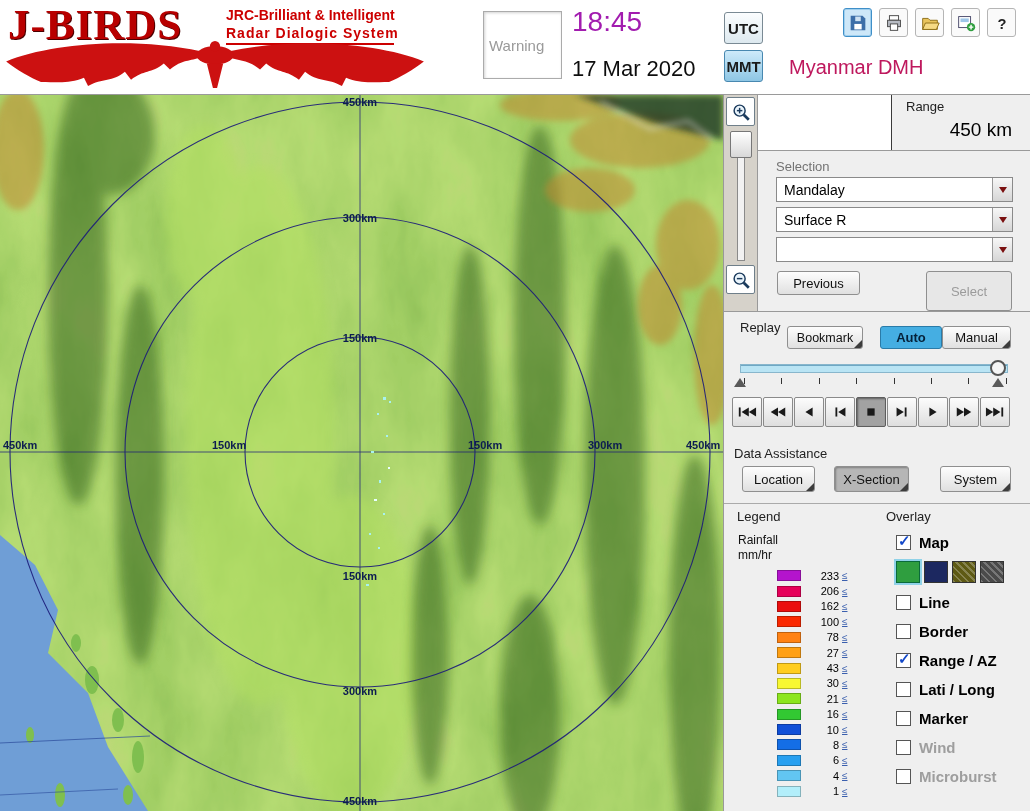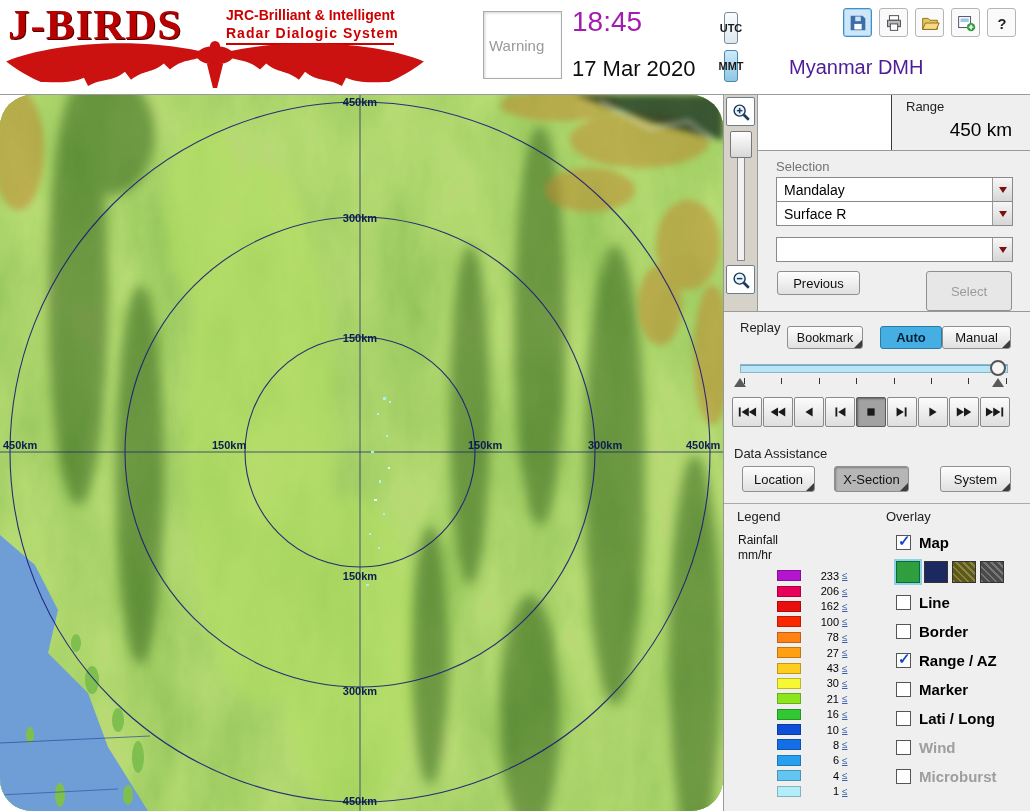--- a/index.html
+++ b/index.html
@@ -12,50 +12,50 @@
   .logo-title{position:absolute;left:8px;top:0px;font-family:"Liberation Serif",serif;font-weight:bold;font-size:43px;color:#b80000;letter-spacing:1px;text-shadow:1px 1px 0 #4a0000;}
   .logo-tag{position:absolute;left:226px;color:#cc0000;font-weight:bold;font-size:14px;white-space:nowrap;}
   .tag1{top:7px;}
   .tag2{top:25px;letter-spacing:1px;}
   .tag-underline{position:absolute;left:226px;top:43px;width:168px;height:2px;background:#cc0000;}
   .eagle{position:absolute;left:0px;top:36px;width:430px;height:57px;}
   .warning-box{position:absolute;left:483px;top:11px;width:79px;height:68px;background:#fff;border:1px solid #ababab;box-shadow:inset 1px 1px 3px rgba(0,0,0,.18);display:flex;align-items:center;}
   .warning-box span{color:#9a9a9a;font-size:15px;padding-left:5px;}
   .clock-time{position:absolute;left:572px;top:6px;font-size:28px;color:#a21caf;}
   .clock-date{position:absolute;left:572px;top:56px;font-size:22px;color:#0d0d0d;}
-  .tz-btn{position:absolute;left:724px;width:14px;height:32px;border:1px solid #7a8a94;border-radius:3px;font-size:11px;font-weight:bold;color:#1a1a1a;display:flex;align-items:center;justify-content:center;background:linear-gradient(#fbfdfe,#dde9ef);}
+  .tz-btn{position:absolute;left:724px;width:39px;height:32px;border:1px solid #7a8a94;border-radius:3px;font-size:15px;font-weight:bold;color:#1a1a1a;display:flex;align-items:center;justify-content:center;background:linear-gradient(#fbfdfe,#dde9ef);}
   .tz-utc{top:12px;}
   .tz-mmt{top:50px;background:linear-gradient(#cdeafa,#8ec6e4);border-color:#4888b0;}
   .tb-btn{position:absolute;top:8px;width:29px;height:29px;background:#fafafa;border:1px solid #b5b5b5;border-radius:3px;display:flex;align-items:center;justify-content:center;}
   .tb-btn.active{background:#cde7f8;border-color:#3f8fc8;box-shadow:inset 0 0 0 1px #9fcfee;}
-  .station{position:absolute;left:789px;top:56px;font-size:20px;color:#4c1d95;}
+  .station{position:absolute;left:789px;top:56px;font-size:20px;color:#be185d;}
 
   
-  .map{position:absolute;left:0;top:95px;width:723px;height:716px;overflow:hidden;background:#7ab33f;border-radius:32px;}
+  .map{position:absolute;left:0;top:95px;width:723px;height:716px;overflow:hidden;background:#7ab33f;}
   .ring-lab{position:absolute;font-size:11px;font-weight:bold;color:#0c1c50;white-space:nowrap;}
   .ring-lab.v{transform:translateX(-50%);}
 
   
   .zoom-strip{position:absolute;left:723px;top:95px;width:34px;height:216px;background:#d6d2ca;border-left:1px solid #999;}
   .zoom-btn{position:absolute;left:2px;width:29px;height:29px;background:#fff;border:1px solid #6f7f8a;border-radius:2px;display:flex;align-items:center;justify-content:center;}
   .zoom-in{top:2px;}
   .zoom-out{top:170px;}
   .slider-track{position:absolute;left:13px;top:38px;width:8px;height:128px;background:#f2f2f2;border:1px solid #8a8a8a;}
   .slider-thumb{position:absolute;left:6px;top:36px;width:22px;height:27px;background:linear-gradient(#ffffff,#d8d8d8);border:1px solid #777;border-radius:2px;}
 
   
   .panel-upper{position:absolute;left:757px;top:95px;width:273px;height:216px;background:#efefef;border-left:1px solid #999;}
   .range-white{position:absolute;left:0;top:0;width:133px;height:55px;background:#fff;}
   .range-divider{position:absolute;left:133px;top:0;width:1px;height:55px;background:#3a3a3a;}
   .range-bottom{position:absolute;left:0;top:55px;width:273px;height:1px;background:#9a9a9a;}
   .range-label{position:absolute;left:148px;top:4px;font-size:13px;color:#222;}
   .range-value{position:absolute;right:18px;top:24px;font-size:19px;color:#000;}
   .sel-label{position:absolute;left:18px;top:64px;font-size:13px;color:#737373;}
   .dd{position:absolute;left:18px;width:237px;height:25px;background:#fff;border:1px solid #8a8a8a;display:flex;align-items:center;}
-  .dd1{top:82px;}.dd2{top:106px;}.dd3{top:142px;}
+  .dd1{top:82px;}.dd2{top:112px;}.dd3{top:142px;}
   .dd-value{font-size:14px;padding-left:7px;color:#000;flex:1;}
   .dd-btn{width:20px;height:100%;background:linear-gradient(#f7f7f7,#d6d6d6);border-left:1px solid #999;display:flex;align-items:center;justify-content:center;}
   .dd-arrow{width:0;height:0;border-left:4px solid transparent;border-right:4px solid transparent;border-top:6px solid #7a1010;}
   .btn{position:absolute;display:flex;align-items:center;justify-content:center;font-size:13px;color:#111;background:linear-gradient(#fdfdfd,#e0e0e0);border:1px solid #8f8f8f;border-radius:3px;}
   .prev-btn{left:19px;top:176px;width:83px;height:24px;}
   .select-btn{left:168px;top:176px;width:86px;height:40px;color:#9b9b9b;background:#e7e7e7;}
 
   .panel-lower{position:absolute;left:723px;top:311px;width:307px;height:500px;background:#efefef;border-top:1px solid #999;border-left:1px solid #999;overflow:hidden;}
   .replay-label{position:absolute;left:16px;top:8px;font-size:13px;color:#222;}
   .fold{overflow:hidden;}
@@ -501,25 +501,25 @@
         <span class="ov-label">Border</span>
       </div>
       <div class="ov-row">
         <span class="ov-check">
           <span class="tick">✓</span>
         </span>
         <span class="ov-label">Range / AZ</span>
       </div>
       <div class="ov-row">
         <span class="ov-check"></span>
-        <span class="ov-label">Marker</span>
+        <span class="ov-label">Lati / Long</span>
       </div>
       <div class="ov-row">
         <span class="ov-check"></span>
-        <span class="ov-label">Lati / Long</span>
+        <span class="ov-label">Marker</span>
       </div>
       <div class="ov-row disabled">
         <span class="ov-check"></span>
         <span class="ov-label">Wind</span>
       </div>
       <div class="ov-row disabled">
         <span class="ov-check"></span>
         <span class="ov-label">Microburst</span>
       </div>
     </div>

